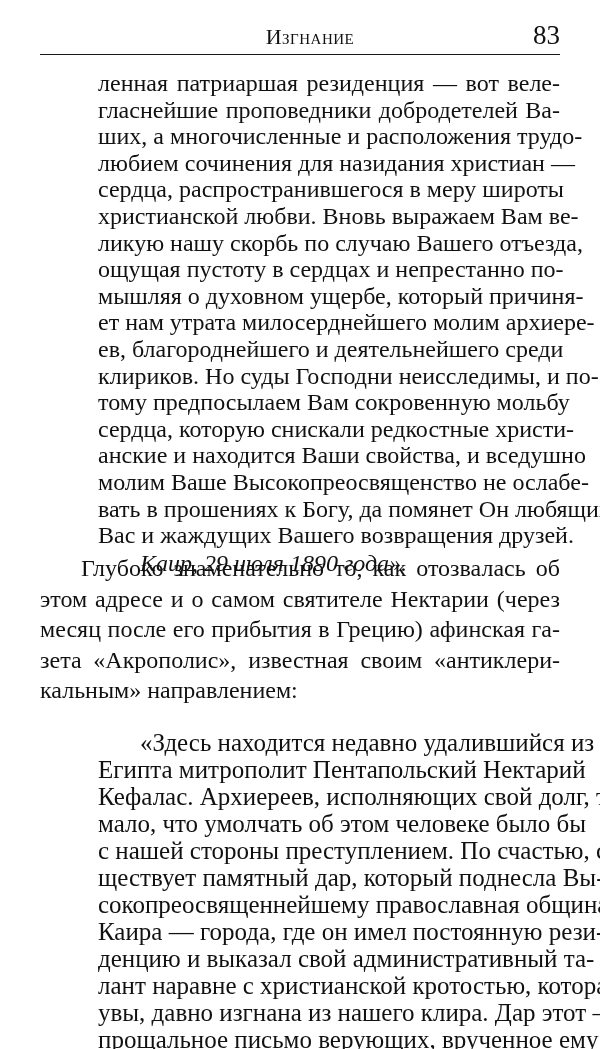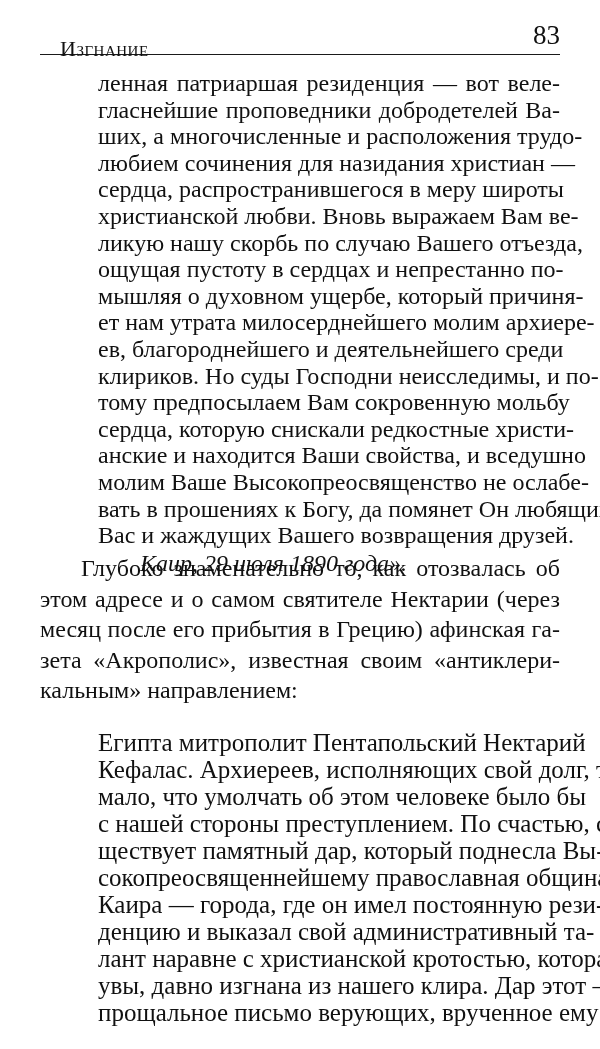--- a/index.html
+++ b/index.html
@@ -24,21 +24,22 @@
       position: absolute;
       left: 40px;
       top: 20px;
       width: 520px;
       height: 34px;
       border-bottom: 1.5px solid #1a1a1a;
     }
     .running-title {
       position: absolute;
       left: 0; right: 0;
-      top: 16px;
+      top: 4px;
+      text-align: center;
       font-size: 22px;
       font-variant: small-caps;
       letter-spacing: 0.5px;
       padding-left: 20px;
     }
     .page-number {
       position: absolute;
       right: 0;
       top: 0px;
       font-size: 27px;
@@ -124,20 +125,21 @@
 
   <div class="main-paragraph">
     <span class="line first">Глубоко знаменательно то, как отозвалась об</span>
     <span class="line">этом адресе и о самом святителе Нектарии (через</span>
     <span class="line">месяц после его прибытия в Грецию) афинская га-</span>
     <span class="line">зета «Акрополис», известная своим «антиклери-</span>
     <span class="line last">кальным» направлением:</span>
   </div>
 
   <div class="quote-block">
+    <span class="line first">«Здесь находится недавно удалившийся из</span>
     <span class="line">Египта митрополит Пентапольский Нектарий</span>
     <span class="line">Кефалас. Архиереев, исполняющих свой долг, так</span>
     <span class="line">мало, что умолчать об этом человеке было бы</span>
     <span class="line">с нашей стороны преступлением. По счастью, су-</span>
     <span class="line">ществует памятный дар, который поднесла Вы-</span>
     <span class="line">сокопреосвященнейшему православная община</span>
     <span class="line">Каира — города, где он имел постоянную рези-</span>
     <span class="line">денцию и выказал свой административный та-</span>
     <span class="line">лант наравне с христианской кротостью, которая,</span>
     <span class="line">увы, давно изгнана из нашего клира. Дар этот —</span>

